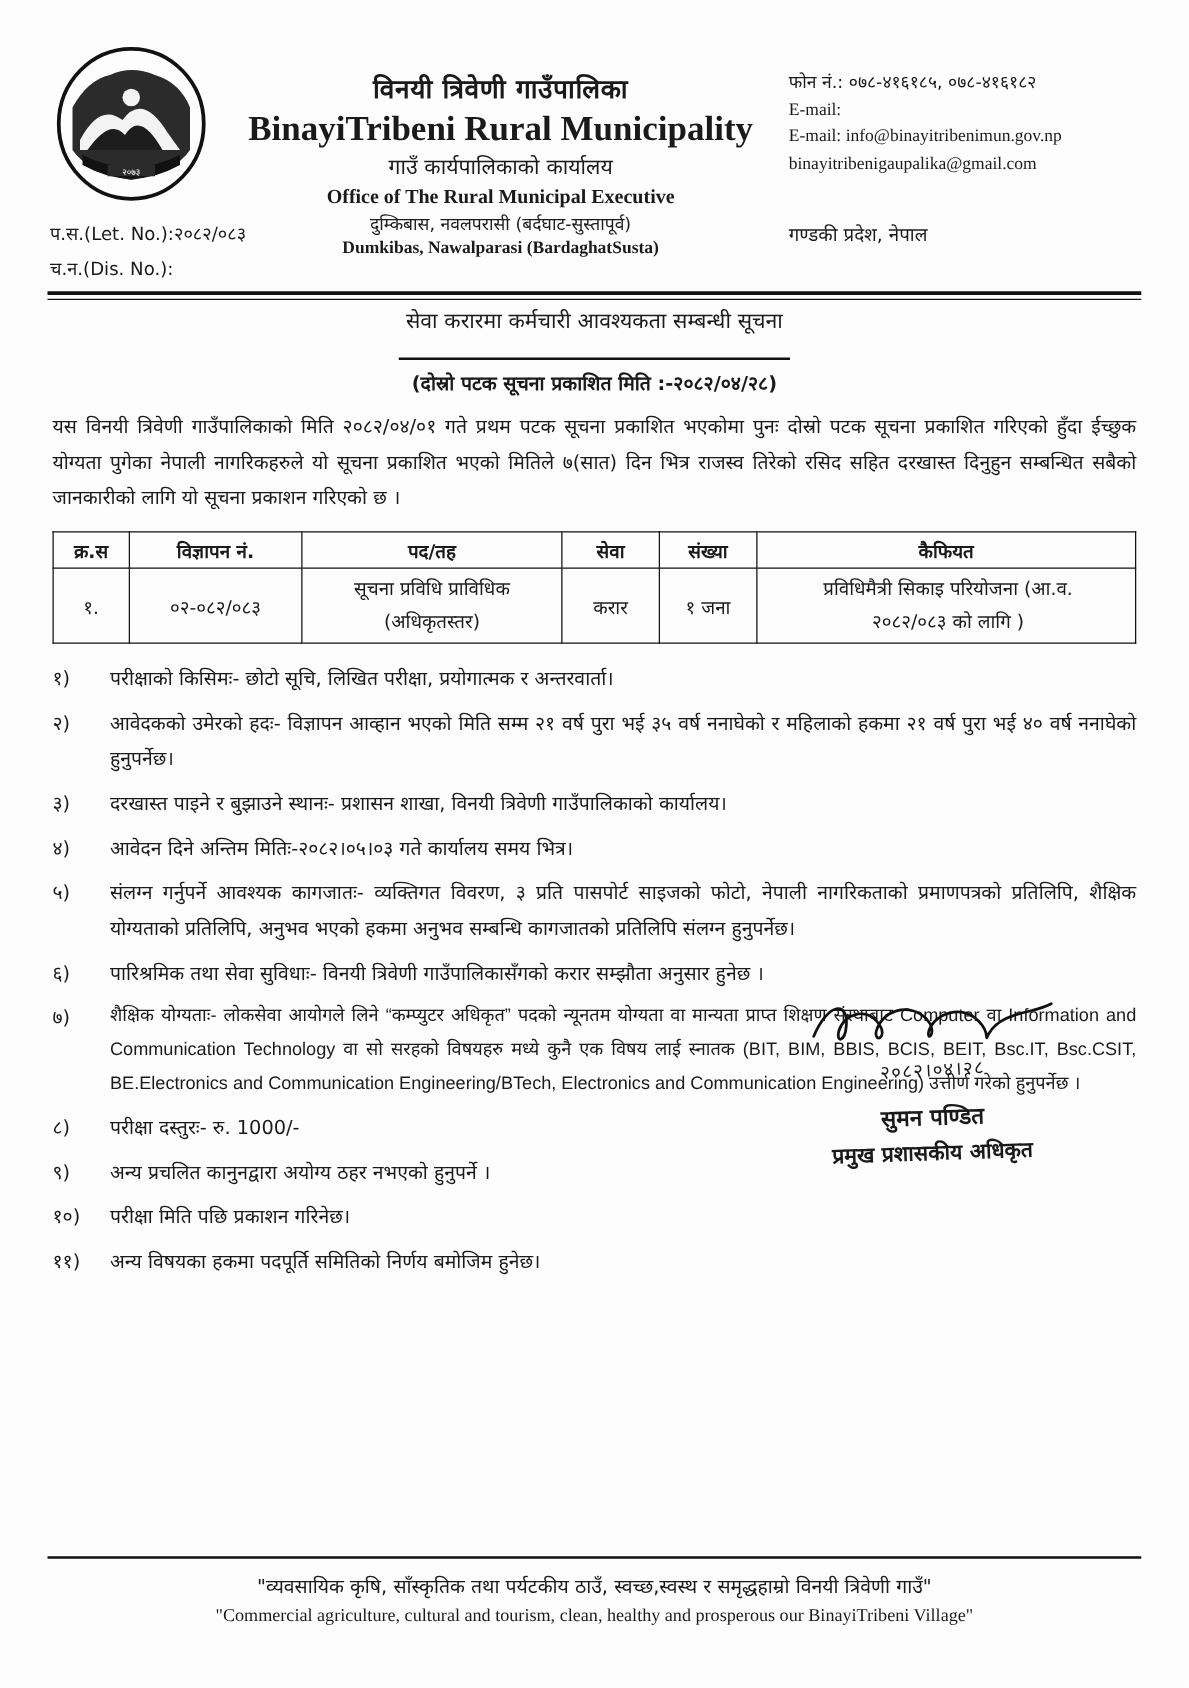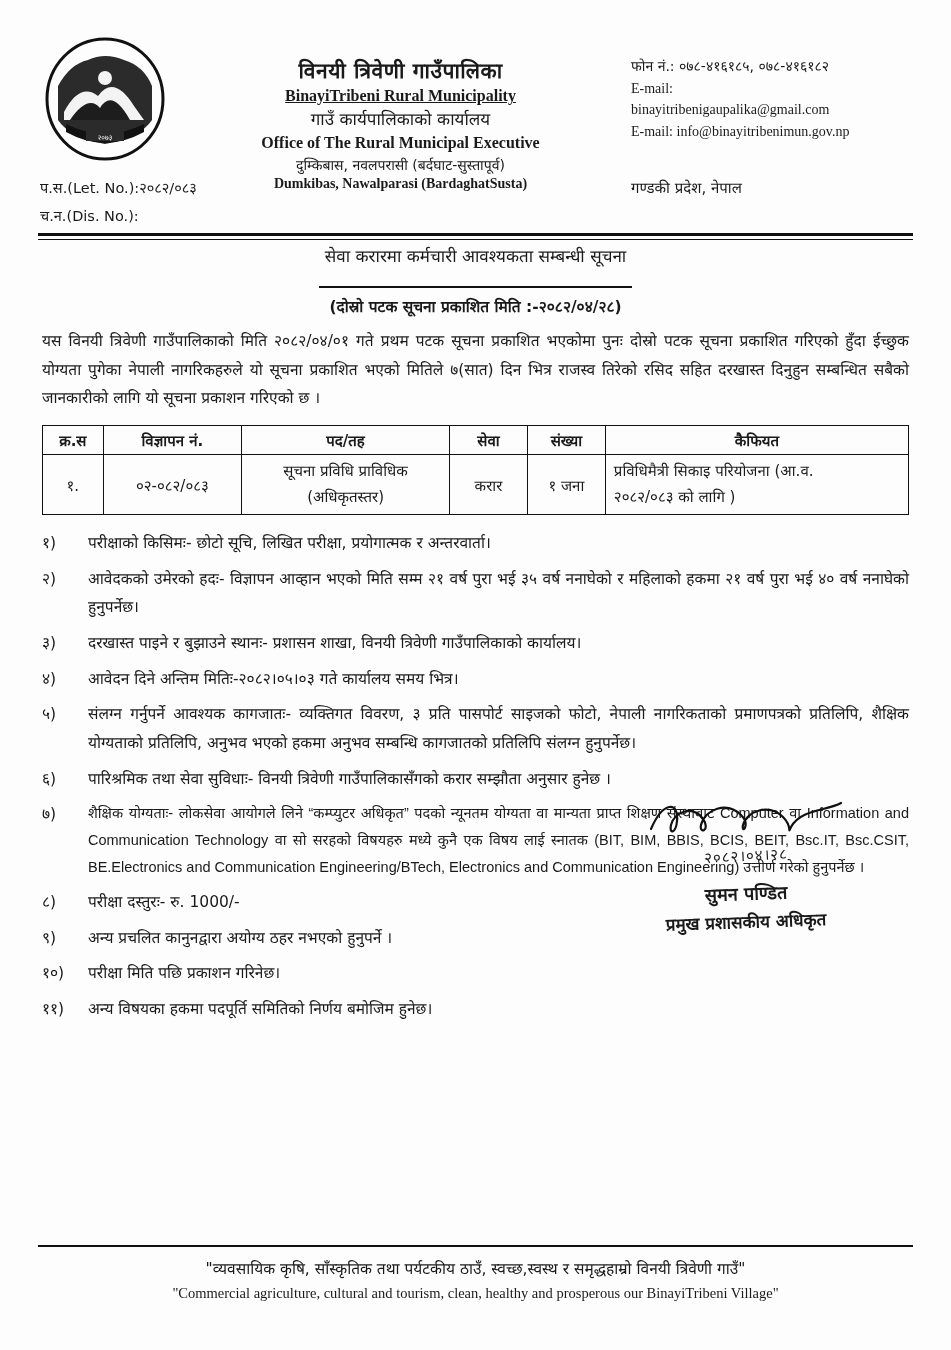--- a/index.html
+++ b/index.html
@@ -44,25 +44,24 @@
     padding-top: 30px;
     line-height: 1.25;
   }
   .np-title {
     font-size: 21px;
     font-weight: 600;
     letter-spacing: .5px;
     font-family: "DejaVu Sans", sans-serif;
   }
   .en-title {
-    font-size: 16px;
+    font-size: 28px;
     font-weight: bold;
     font-family: "Liberation Serif", serif;
     margin-top: 2px;
-    text-decoration: underline;
   }
   .np-sub {
     font-size: 17px;
     margin-top: 3px;
     font-family: "DejaVu Sans", sans-serif;
   }
   .en-sub {
     font-size: 16px;
     font-weight: bold;
     font-family: "Liberation Serif", serif;
@@ -263,22 +262,22 @@
       <div class="en-title">BinayiTribeni Rural Municipality</div>
       <div class="np-sub">गाउँ कार्यपालिकाको कार्यालय</div>
       <div class="en-sub">Office of The Rural Municipal Executive</div>
       <div class="np-addr">दुम्किबास, नवलपरासी (बर्दघाट-सुस्तापूर्व)</div>
       <div class="en-addr">Dumkibas, Nawalparasi (BardaghatSusta)</div>
     </div>
 
     <div class="right-block">
       <div class="phone">फोन नं.: ०७८-४१६१८५, ०७८-४१६१८२</div>
       <div>E-mail:</div>
+      <div><span>E-mail:</span> <span>info@binayitribenimun.gov.np</span></div>
       <div>binayitribenigaupalika@gmail.com</div>
-      <div><span>E-mail:</span> <span>info@binayitribenimun.gov.np</span></div>
       <div class="prov-np">गण्डकी प्रदेश, नेपाल</div>
     </div>
   </div>
 
   <div class="letno">
     <div><span>प.स.(Let. No.):</span><span>२०८२/०८३</span></div>
     <div><span>च.न.(Dis. No.):</span><span></span></div>
   </div>
 
   <div class="rule-double"></div>
@@ -306,21 +305,21 @@
       <tbody>
         <tr>
           <td>१.</td>
           <td>०२-०८२/०८३</td>
           <td class="tall">
             <div>सूचना प्रविधि प्राविधिक</div>
             <div>(अधिकृतस्तर)</div>
           </td>
           <td>करार</td>
           <td>१ जना</td>
-          <td class="tall" style="text-align:left;padding-left:8px">
+          <td class="tall" style="text-align:center;padding-left:8px">
             <div>प्रविधिमैत्री सिकाइ परियोजना (आ.व.</div>
             <div>२०८२/०८३ को लागि )</div>
           </td>
         </tr>
       </tbody>
     </table>
 
     <ol class="items">
       <li>
           <span class="num">१)</span>

